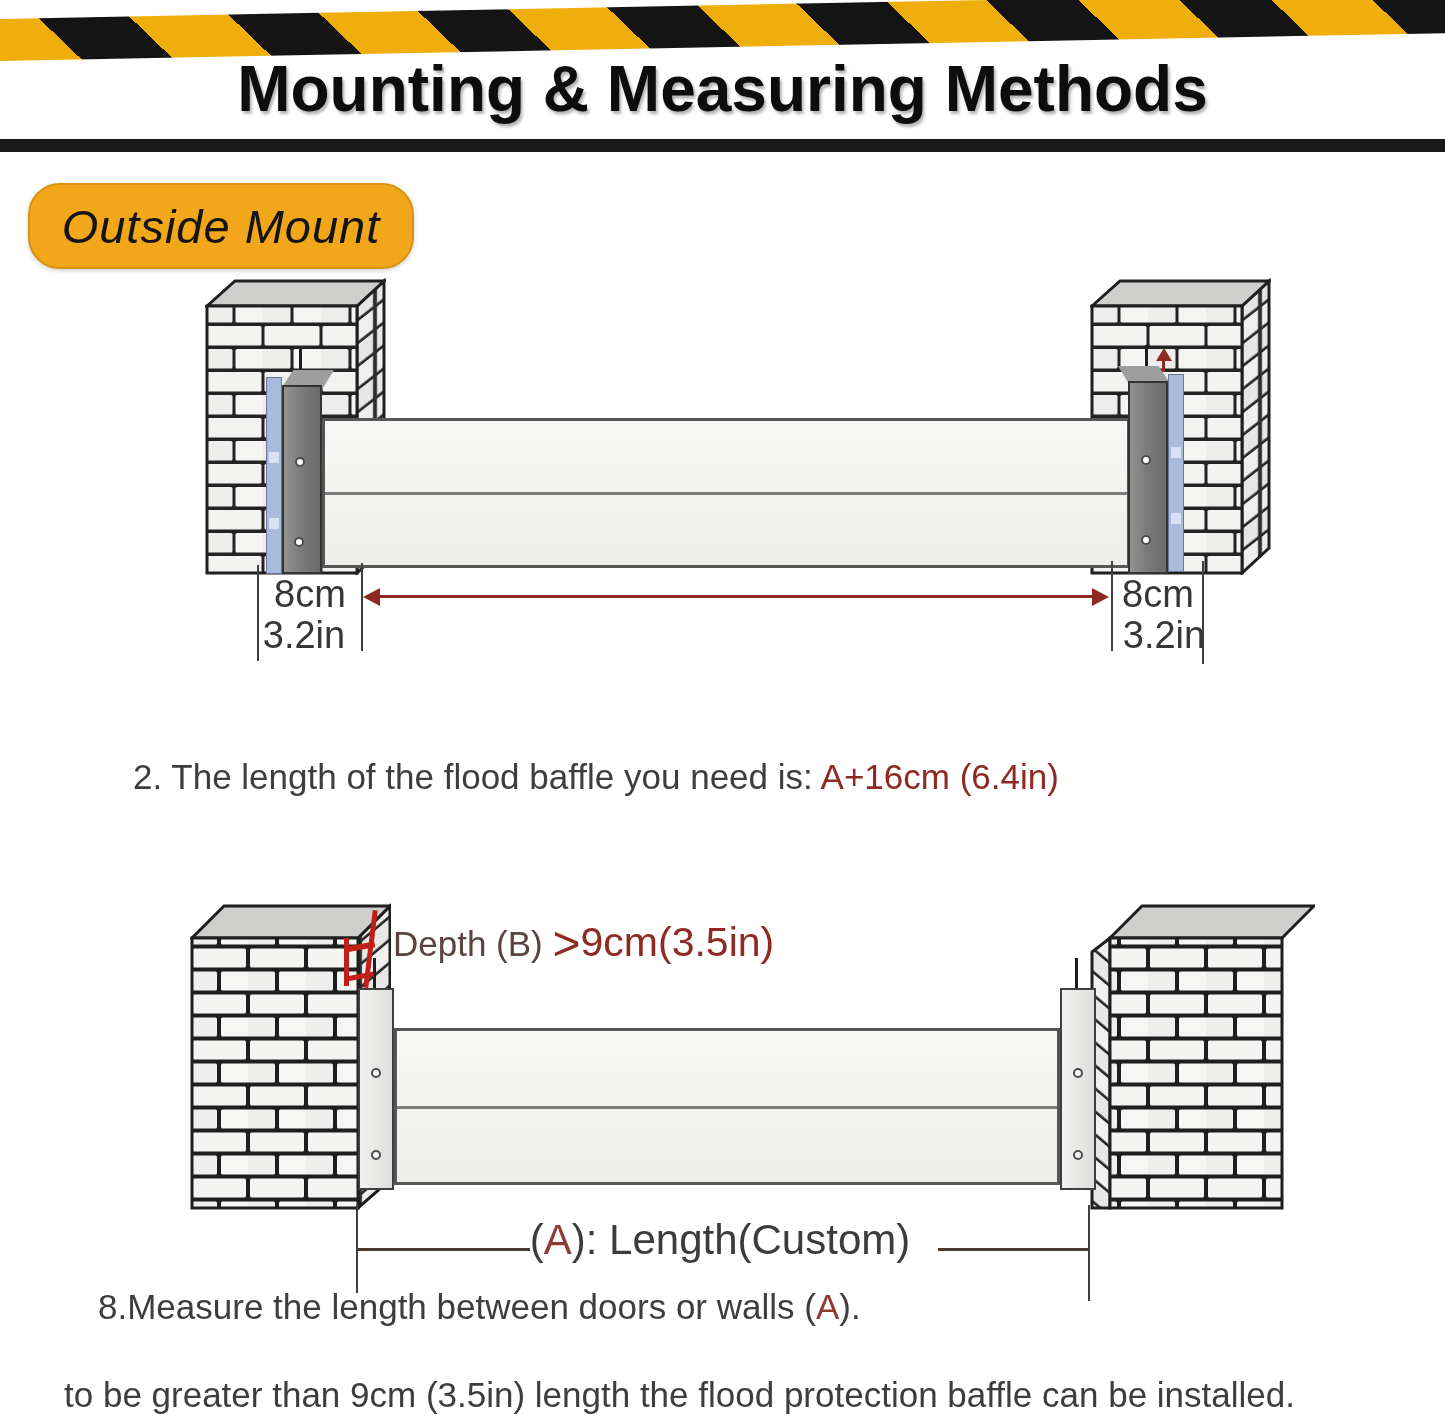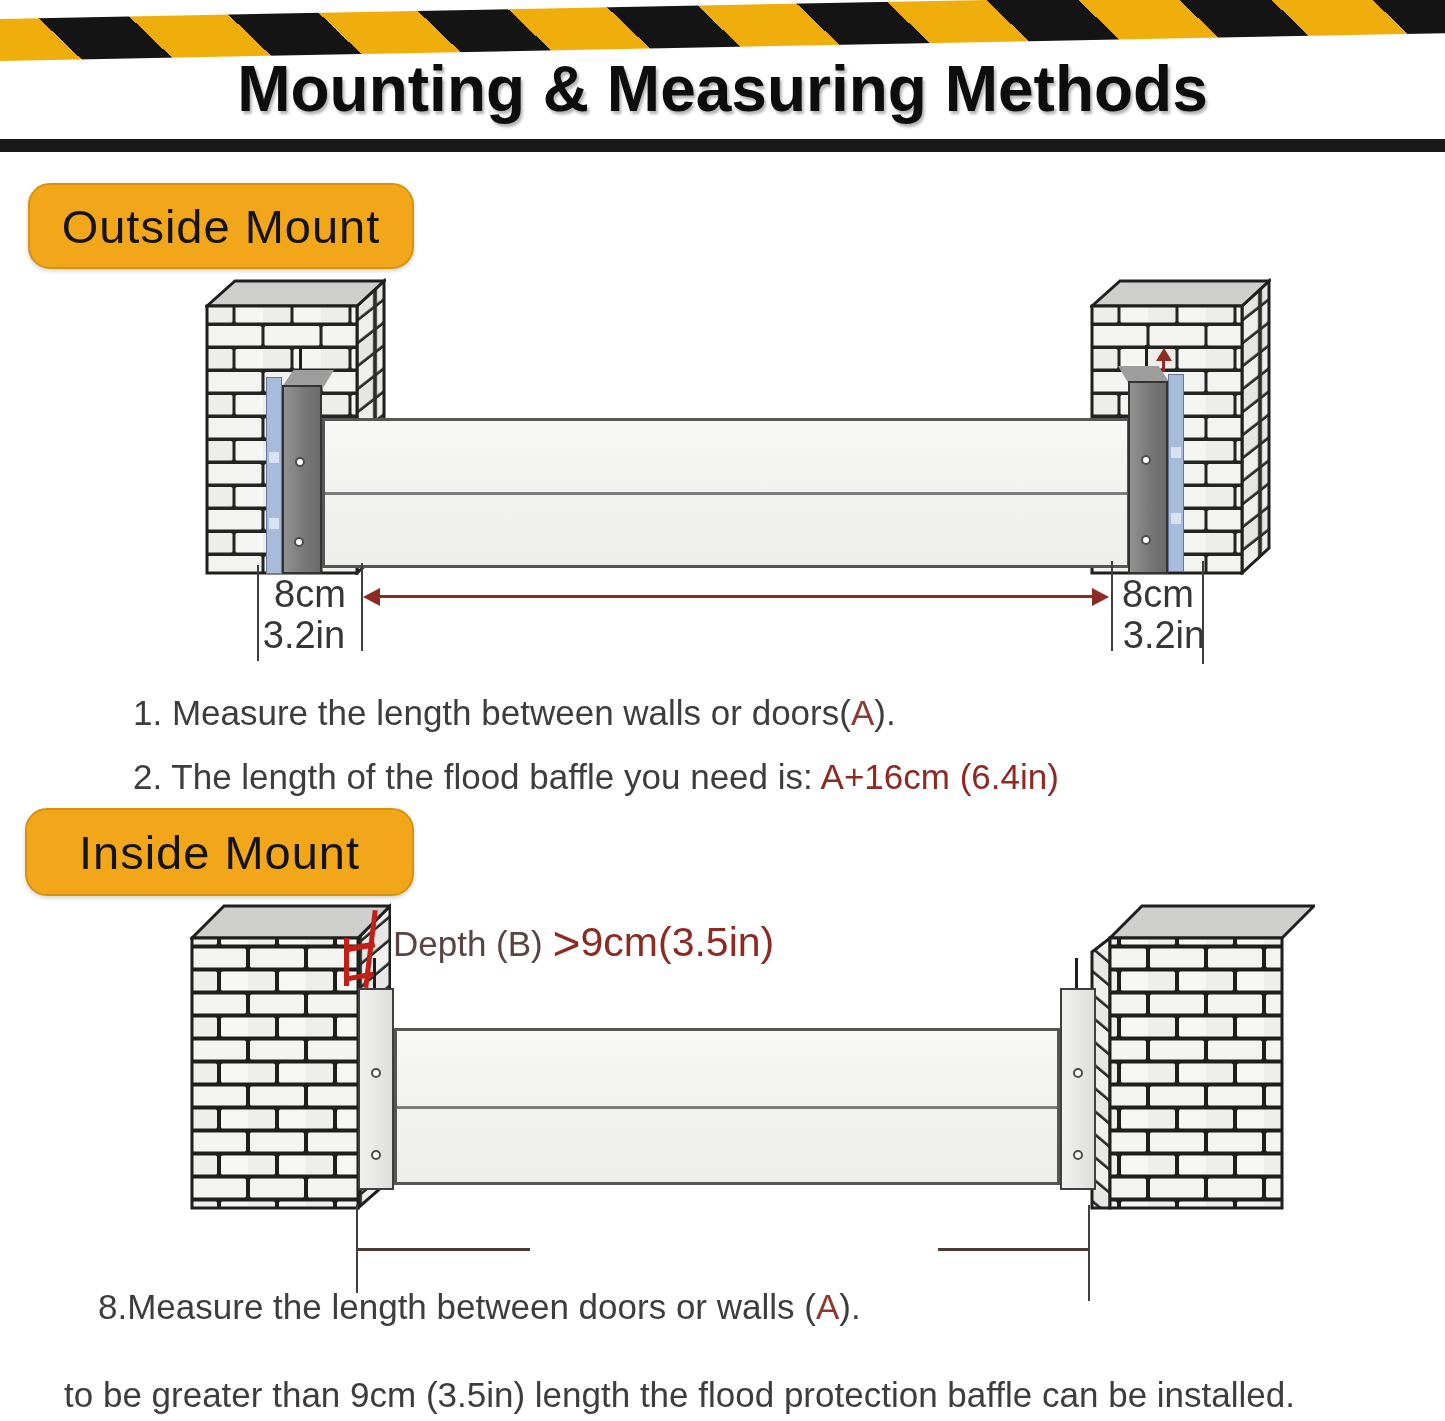--- a/index.html
+++ b/index.html
@@ -16,23 +16,24 @@
   .title{
     position:absolute;top:52px;left:0;width:100%;text-align:center;
     font-size:64px;font-weight:800;letter-spacing:0px;color:#0d0d0d;
     text-shadow:2px 3px 3px rgba(0,0,0,0.30);
     white-space:nowrap;
   }
   .blackbar{position:absolute;top:139px;left:0;width:100%;height:13px;background:#191919;}
   
   .badge{
     position:absolute;display:flex;align-items:center;justify-content:center;
-    background:var(--badge-yellow,#f2a71b);border:2px solid #d8920f;border-radius:22px;
+    background:var(--badge-yellow,#f2a71b);border:2px solid #d8920f;border-radius:32px;
     font-size:47px;color:#141414;letter-spacing:1px;white-space:nowrap;
     box-shadow:0 2px 4px rgba(0,0,0,0.18);
+    font-style:italic;
   }
   .badge.outside{left:28px;top:183px;width:382px;height:82px;}
   .badge.inside{left:25px;top:808px;width:385px;height:84px;}
   
   .pillar{position:absolute;z-index:1;}
   .barrier{
     position:absolute;z-index:2;box-sizing:border-box;
     background:linear-gradient(180deg,#f8f8f6 0%,#f2f2ef 45%,#eeeeeb 100%);
     border:3px solid #565656;
   }
@@ -164,28 +165,24 @@
   <div class="ah l" style="left:363px;top:588px"></div>
   <div class="dimline" style="left:378px;top:595px;width:714px"></div>
   <div class="ah r" style="left:1092px;top:588px"></div>
 
   <div class="lbl center" style="left:258px;top:573px;width:104px">8cm</div>
   <div class="lbl center" style="left:252px;top:614px;width:104px">3.2in</div>
   <div class="lbl center" style="left:1110px;top:573px;width:96px">8cm</div>
   <div class="lbl center" style="left:1112px;top:614px;width:104px">3.2in</div>
 
 
-  <div class="step" style="left:133px;top:694px">
-    <span>1. Measure the length between walls or doors(</span><span class="redA">A</span><span>).</span>
-  </div>
   <div class="step" style="left:133px;top:758px">
     <span>2. The length of the flood baffle you need is: </span><span class="red">A+16cm (6.4in)</span>
   </div>
 
-  <div class="badge inside">Inside Mount</div>
 
   <svg class="pillar" style="left:190px;top:900px" width="201" height="310" viewBox="0 0 201 310">
     <defs>
       <pattern id="bi1" width="58" height="46" patternUnits="userSpaceOnUse">
         <rect width="58" height="46" fill="#1e1e1e"></rect>
         <rect x="2" y="2.5" width="54" height="19" rx="1.5" fill="#f4f4f2"></rect>
         <rect x="-27" y="25.5" width="54" height="19" rx="1.5" fill="#eeeeec"></rect>
         <rect x="31" y="25.5" width="54" height="19" rx="1.5" fill="#f6f6f4"></rect>
       </pattern>
       <pattern id="bis1" width="34" height="46" patternUnits="userSpaceOnUse" patternTransform="skewY(-40)">
@@ -240,20 +237,23 @@
   <div class="channel" style="left:1060px;top:988px;width:36px;height:202px">
     <div class="hole" style="left:11px;top:78px"></div>
     <div class="hole" style="left:11px;top:160px"></div>
   </div>
 
   <div class="tick" style="left:356px;top:1205px;height:88px"></div>
   <div class="tick" style="left:1088px;top:1205px;height:96px"></div>
   <div class="dimline dark" style="left:358px;top:1248px;width:172px"></div>
   <div class="dimline dark" style="left:938px;top:1248px;width:152px"></div>
 
+  <div class="span-label" style="left:490px;top:1216px;width:460px;font-size:42px">
+    <span>(</span><span class="redA">A</span><span>): Length(Custom)</span>
+  </div>
 
   <div class="step" style="left:98px;top:1288px">
     <span>8.Measure the length between doors or walls (</span><span class="redA">A</span><span>).</span>
   </div>
   <div class="step" style="left:64px;top:1376px">
     <span>to be greater than 9cm (3.5in) length the flood protection baffle can be installed.</span>
   </div>
 
 </div>
 

